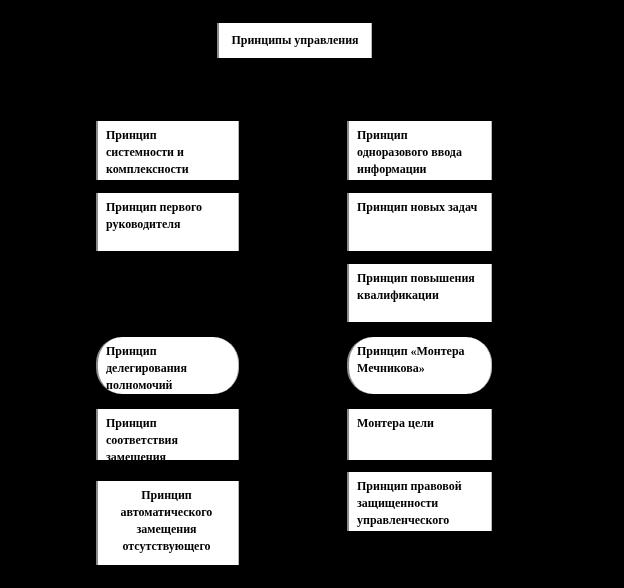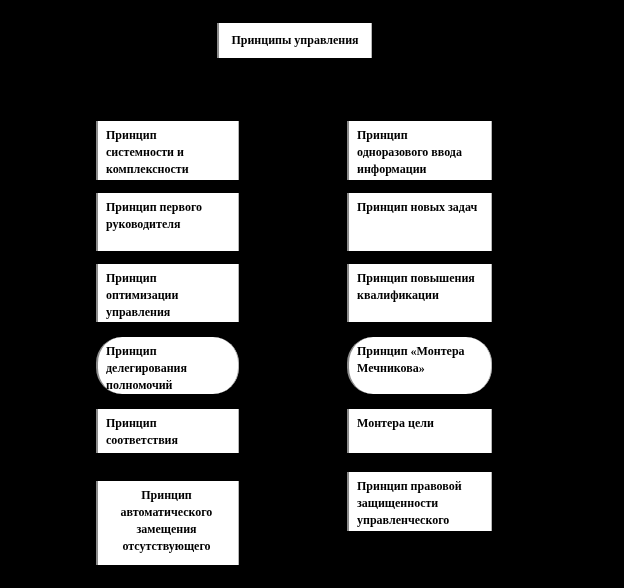--- a/index.html
+++ b/index.html
@@ -42,41 +42,38 @@
     left: 96px;
   }
   .principle-box.right {
     width: 145px;
     left: 347px;
   }
   .r1 { top: 121px; height: 59px; }
   .r2 { top: 193px; height: 58px; }
   .r3 { top: 264px; height: 58px; }
   .r4 { top: 337px; height: 57px; border-radius: 26px; }
-  .r5 { top: 409px; height: 44px; }
+  .r5 { top: 409px; height: 51px; }
   .r6 { top: 481px; height: 84px; text-align: center; }
   .r6short { top: 472px; height: 59px; }
 </style>
 </head>
 <body>
 
 <div class="canvas">
 
   <div class="box title-box">
     <span>Принципы управления</span>
   </div>
 
   <div class="box principle-box r1">
     <span>Принцип системности и комплексности</span>
   </div>
   <div class="box principle-box r2">
     <span>Принцип первого руководителя</span>
-  </div>
-  <div class="box principle-box r3">
-    <span>Принцип оптимизации управления</span>
   </div>
   <div class="box principle-box r4">
     <span>Принцип делегирования полномочий</span>
   </div>
   <div class="box principle-box r5">
     <span>Принцип соответствия замещения</span>
   </div>
   <div class="box principle-box r6">
     <span>Принцип автоматического замещения отсутствующего</span>
   </div>

